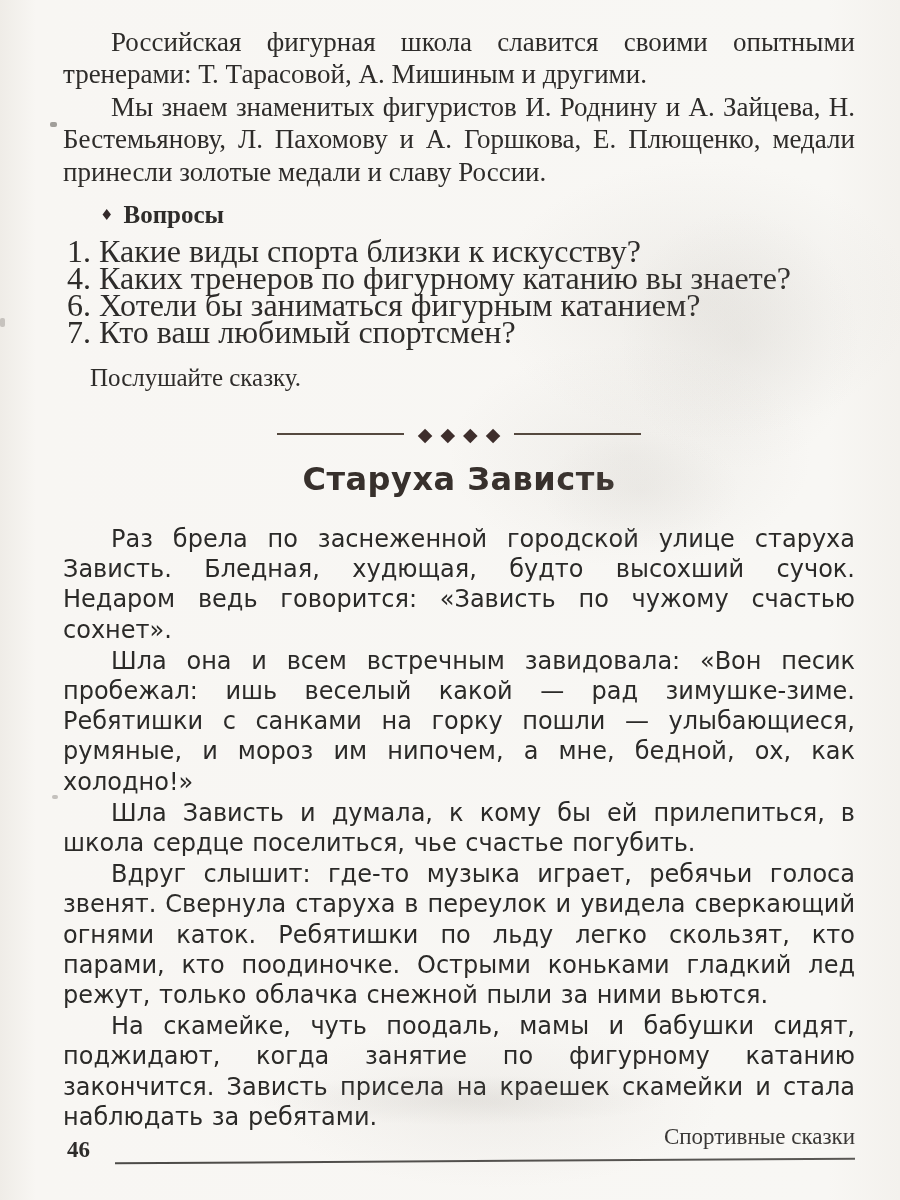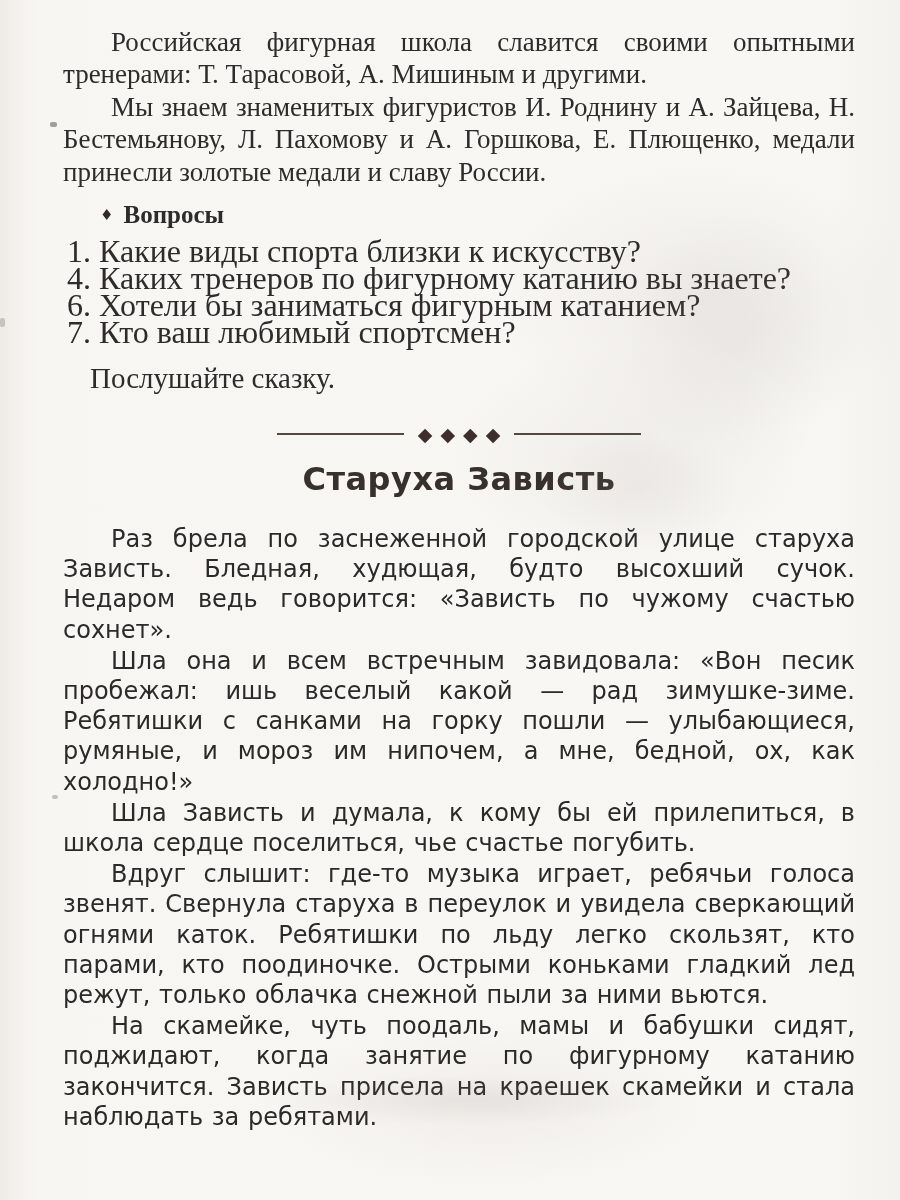--- a/index.html
+++ b/index.html
@@ -56,21 +56,21 @@
   .q-list { list-style: none; margin: 10px 0 0 0; padding: 0 0 0 4px; }
   .q-list li {
     font-size: 32px;
     line-height: 27px;
     white-space: nowrap;
   }
   .q-num { display: inline-block; margin-right: 8px; }
   .listen {
     margin: 16px 0 8px 0;
     padding-left: 27px;
-    font-size: 29px;
+    font-size: 25px;
     line-height: 32px;
   }
 
   
   .divider {
     margin-top: 28px;
     height: 24px;
     display: flex; align-items: center; justify-content: center;
   }
   .divider .rule { width: 127px; height: 2px; background: #55493f; }
@@ -173,14 +173,19 @@
   <h1 class="story-title">Старуха Зависть</h1>
 
   <section class="story">
     <p>Раз брела по заснеженной городской улице старуха Зависть. Бледная, худющая, будто высохший сучок. Недаром ведь говорится: «Зависть по чужому счастью сохнет».</p>
     <p>Шла она и всем встречным завидовала: «Вон песик пробежал: ишь веселый какой — рад зимушке-зиме. Ребятишки с санками на горку пошли — улыбающиеся, румяные, и мороз им нипочем, а мне, бедной, ох, как холодно!»</p>
     <p>Шла Зависть и думала, к кому бы ей прилепиться, в школа сердце поселиться, чье счастье погубить.</p>
     <p>Вдруг слышит: где-то музыка играет, ребячьи голоса звенят. Свернула старуха в переулок и увидела сверкающий огнями каток. Ребятишки по льду легко скользят, кто парами, кто поодиночке. Острыми коньками гладкий лед режут, только облачка снежной пыли за ними вьются.</p>
     <p>На скамейке, чуть поодаль, мамы и бабушки сидят, поджидают, когда занятие по фигурному катанию закончится. Зависть присела на краешек скамейки и стала наблюдать за ребятами.</p>
   </section>
 
+  <footer class="footer">
+    <span class="page-num">46</span>
+    <span class="running-title">Спортивные сказки</span>
+    <div class="footer-rule"></div>
+  </footer>
 
 </div>
 
 </body></html>

